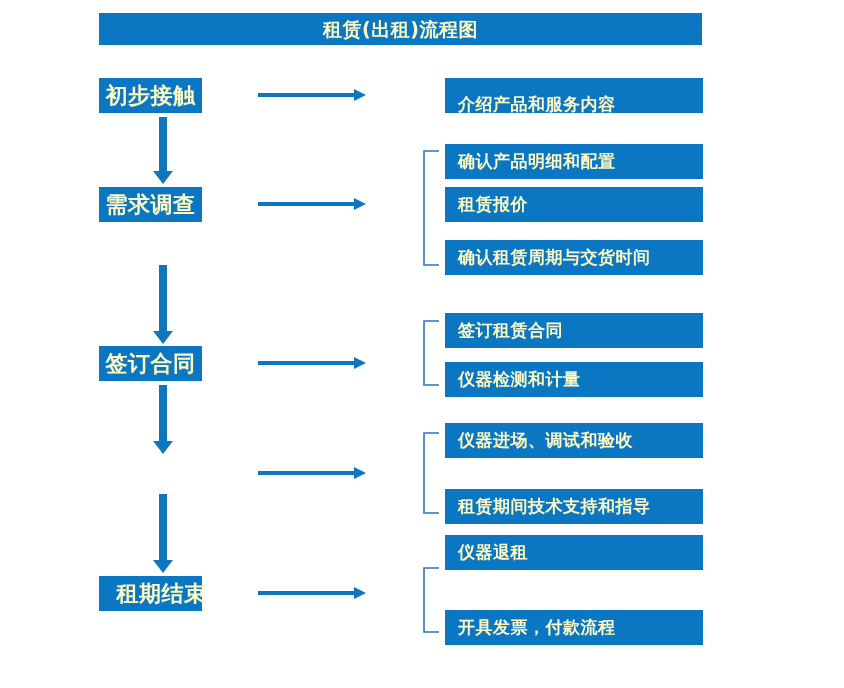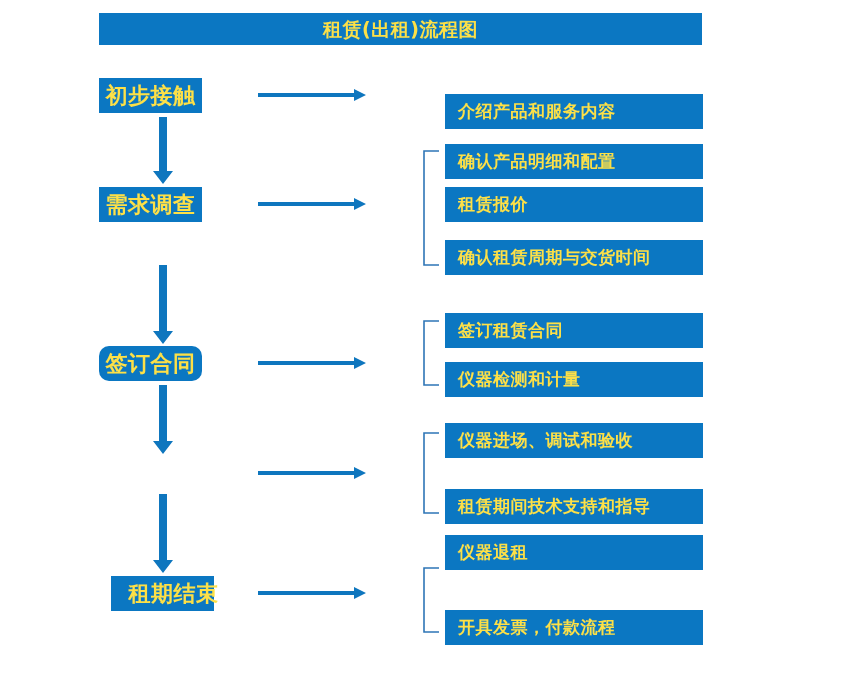--- a/index.html
+++ b/index.html
@@ -17,21 +17,21 @@
   #canvas {
     position: absolute;
     left: 0; top: 0;
     width: 844px;
     height: 688px;
   }
   
   .box {
     position: absolute;
     background: #0B77C2;
-    color: #fde047;
+    color: #fef9c3;
     display: flex;
     align-items: center;
     box-sizing: border-box;
     font-weight: 700;
     letter-spacing: 0.5px;
     line-height: 1;
     white-space: nowrap;
   }
   .title-box {
     left: 99px;
@@ -81,30 +81,30 @@
   </div>
 
   <div class="box left-box" style="left:99px; top:78px;">
     <span>初步接触</span>
   </div>
 
   <div class="box left-box" style="left:99px; top:187px;text-align:center;">
     <span>需求调查</span>
   </div>
 
-  <div class="box left-box" style="left:99px; top:346px;border-radius:10px;">
+  <div class="box left-box" style="left:99px; top:346px;">
     <span>签订合同</span>
   </div>
 
 
-  <div class="box left-box" style="left:111px; top:576px;padding-left:22px;">
+  <div class="box left-box" style="left:99px; top:576px;padding-left:22px;">
     <span>租期结束</span>
   </div>
 
-  <div class="box right-box" style="top:94px;">
+  <div class="box right-box" style="top:78px;align-items:flex-end;">
     <span>介绍产品和服务内容</span>
   </div>
 
   <div class="box right-box" style="top:135px;margin-top:9px;">
     <span>确认产品明细和配置</span>
   </div>
   <div class="box right-box" style="top:187px;">
     <span>租赁报价</span>
   </div>
   <div class="box right-box" style="top:240px;">

